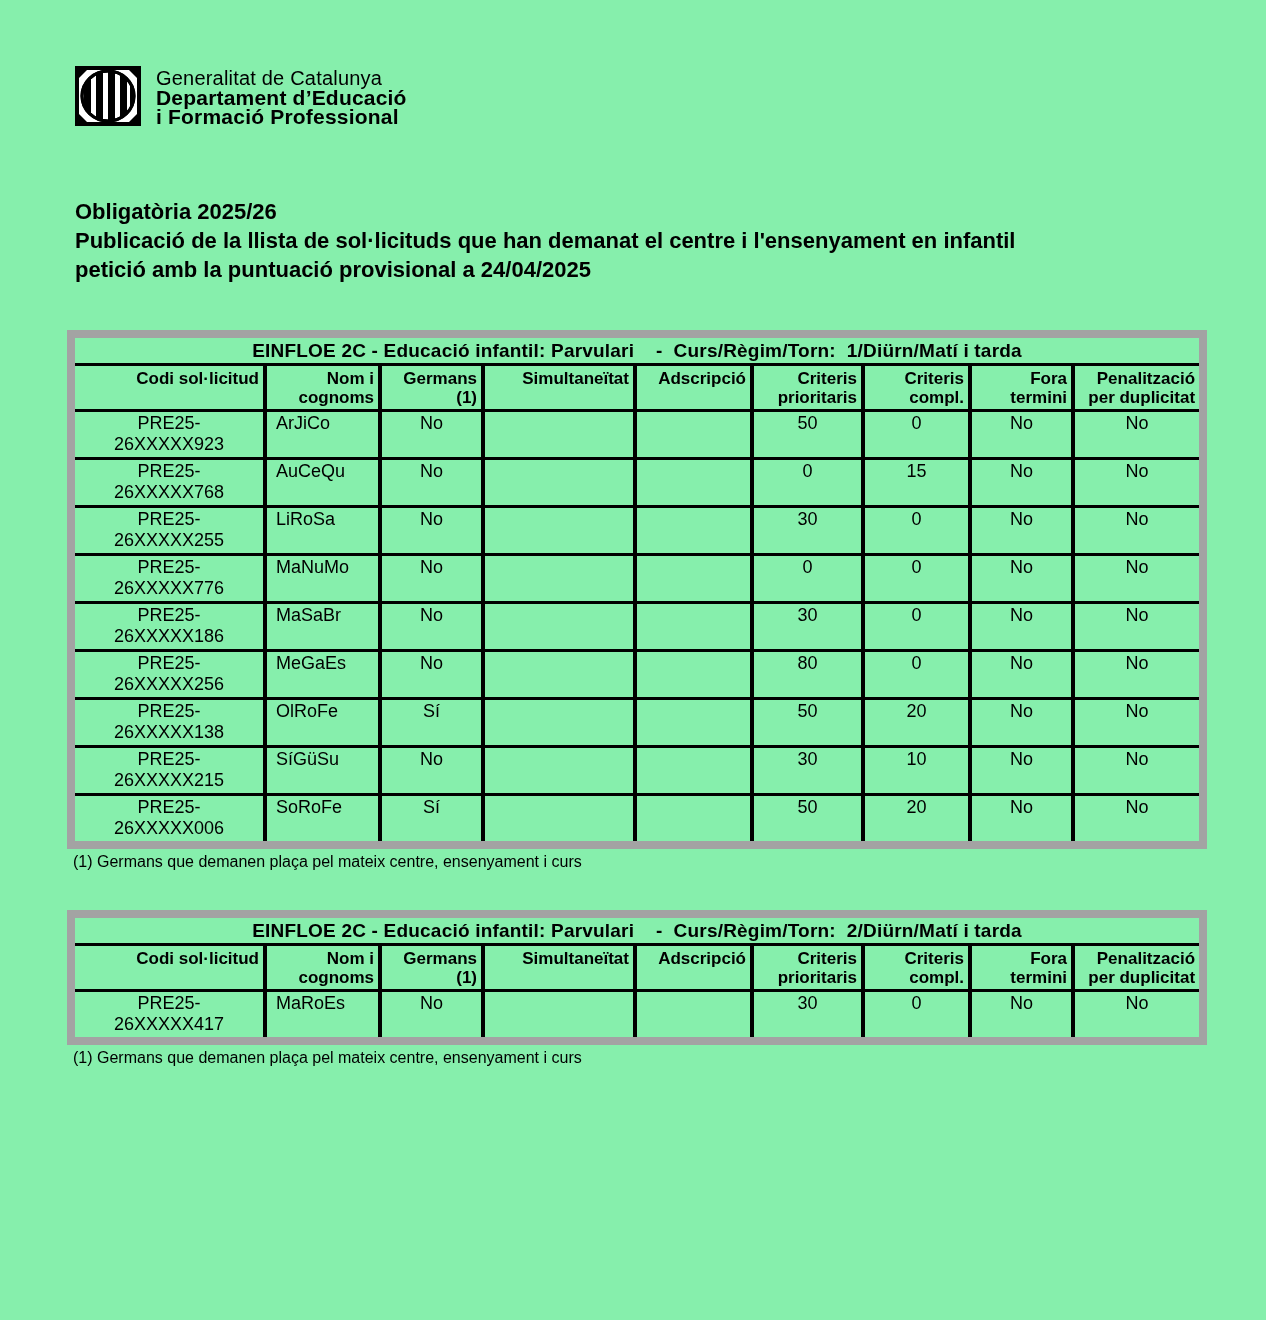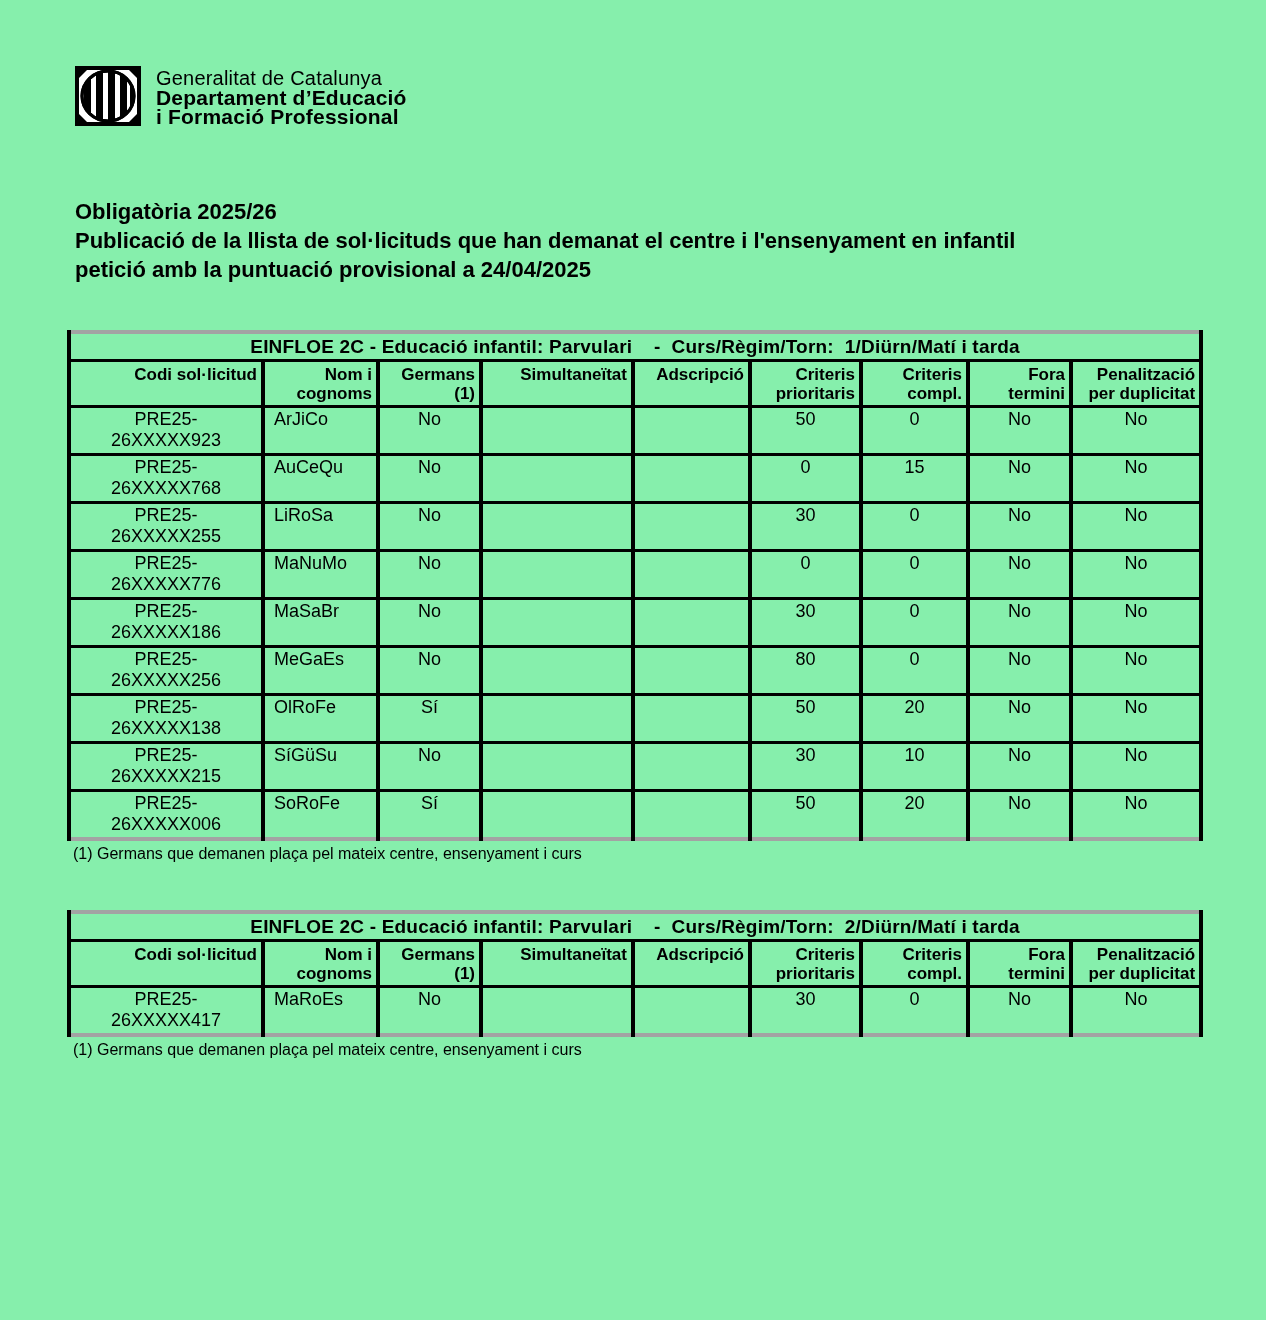--- a/index.html
+++ b/index.html
@@ -25,21 +25,21 @@
   
   .doc-title { position:absolute; top:166px; left:75px; width:1100px;
                font-size:22px; font-weight:bold; line-height:29px;margin-top:31px; }
 
   
   .table-block { position:absolute; left:67px; width:1136px; }
   .tb1 { top:330px; }
   .tb2 { top:910px; }
 
   table { width:1132px; border-collapse:collapse; table-layout:fixed;
-          border:4px solid #a3a3a3; }
+          border:8px solid #a3a3a3; }
   th, td { border:3px solid #000; border-left-width:4px; border-right-width:4px;
            vertical-align:top; white-space:pre-line; overflow:hidden; }
 
   th.ttl { font-size:19px; font-weight:bold; text-align:center; height:27px;
            padding:2px 4px 1px; white-space:pre-wrap; letter-spacing:0.2px; }
 
   tr.cols th { font-size:17px; font-weight:bold; line-height:19px;
                height:40px; padding:3px 4px 2px; text-align:right; }
   tr.cols th.hl { text-align:right; padding-left:8px; }
 

